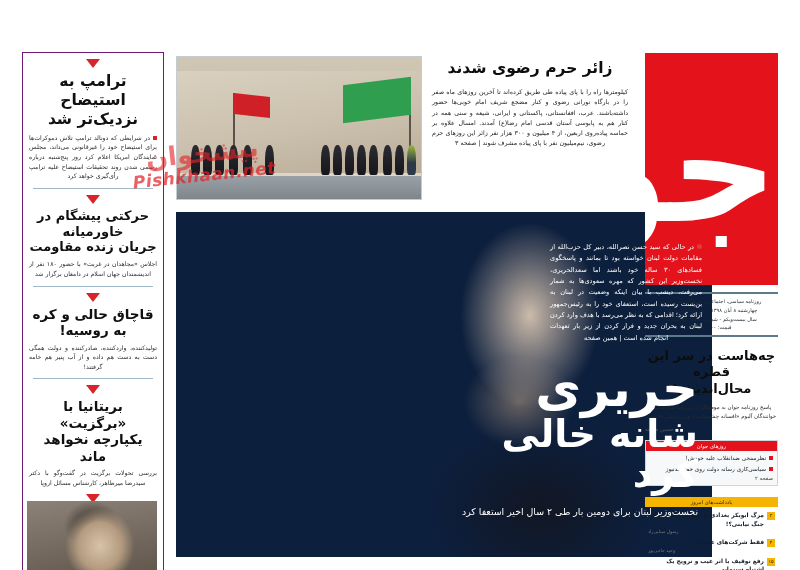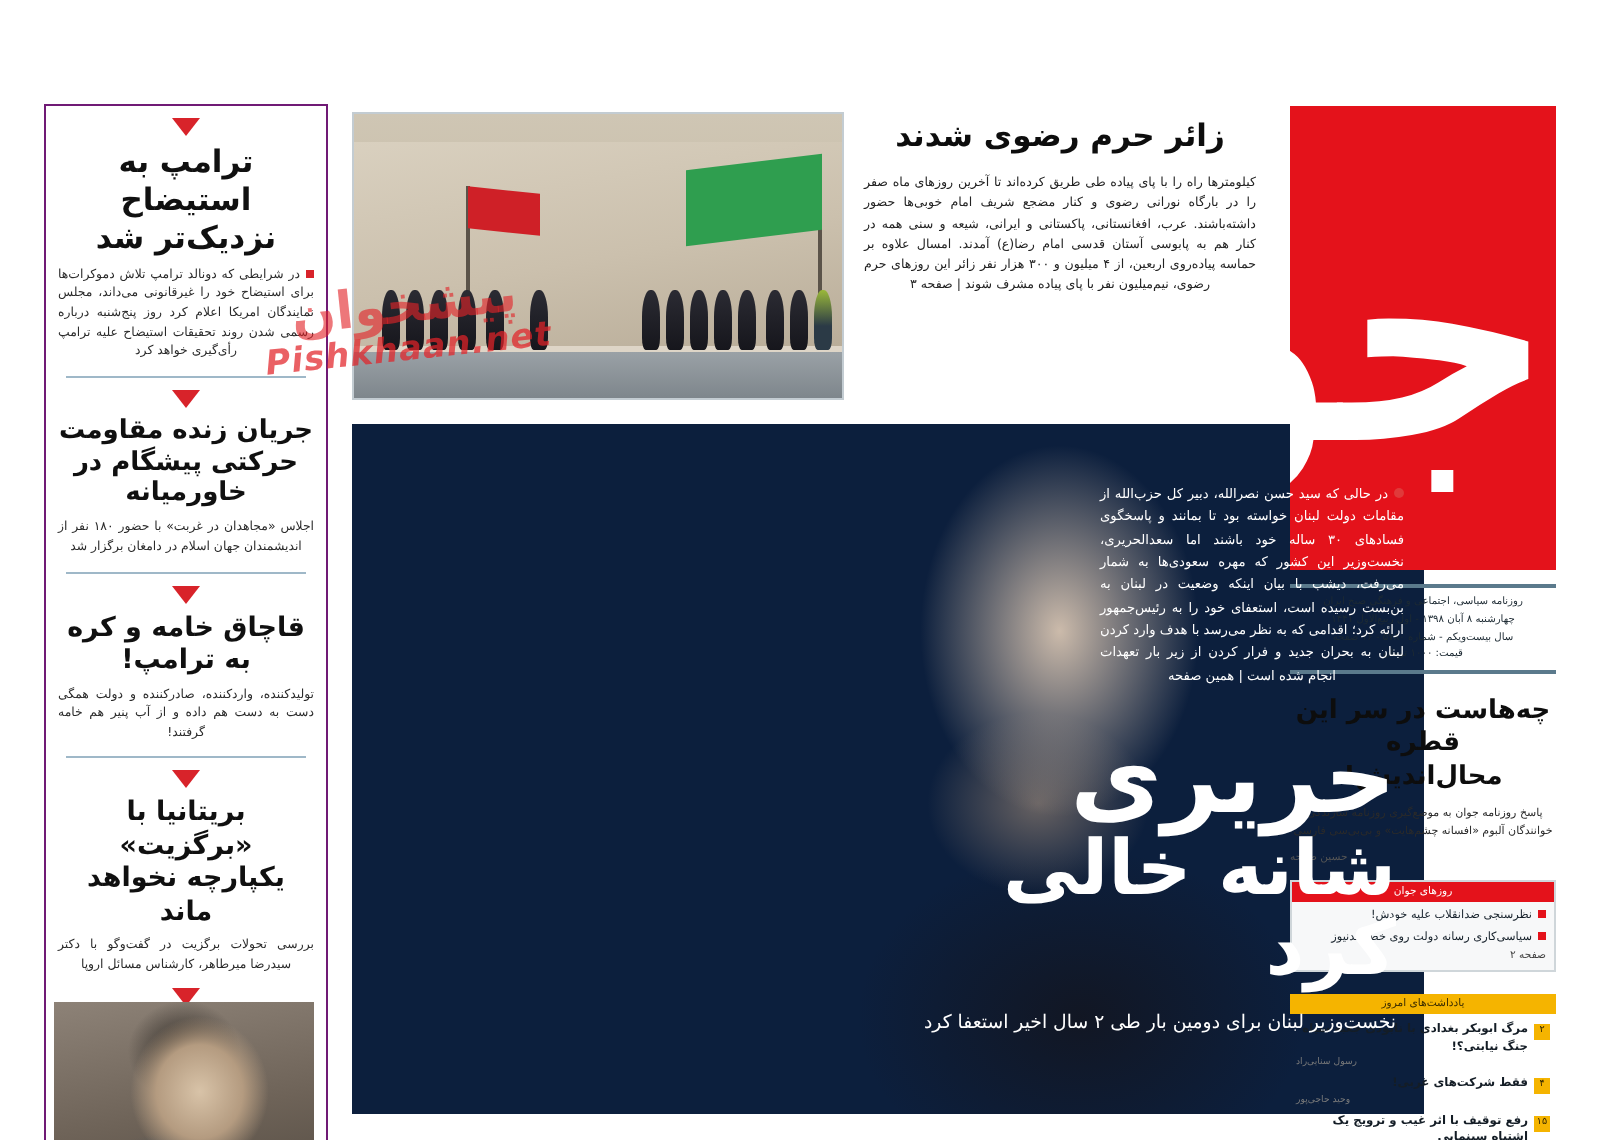--- a/index.html
+++ b/index.html
@@ -392,32 +392,32 @@
         <div>نزدیک‌تر شد</div>
       </div>
       <div class="ldeck rtl"><span class="sq"></span><span>در شرایطی که دونالد ترامپ تلاش دموکرات‌ها برای استیضاح خود را غیرقانونی می‌داند، مجلس نمایندگان امریکا اعلام کرد روز پنج‌شنبه درباره رسمی شدن روند تحقیقات استیضاح علیه ترامپ رأی‌گیری خواهد کرد</span></div>
     </div>
 
     <div class="rule lsep"></div>
     <div class="tri"></div>
 
     <div style="margin-top:4px">
       <div class="lhead rtl" style="font-size:13px">
+        <div>حرکتی پیشگام در خاورمیانه</div>
         <div>جریان زنده مقاومت</div>
-        <div>حرکتی پیشگام در خاورمیانه</div>
       </div>
       <div class="ldeck rtl">اجلاس «مجاهدان در غربت» با حضور ۱۸۰ نفر از اندیشمندان جهان اسلام در دامغان برگزار شد</div>
     </div>
 
     <div class="rule lsep"></div>
     <div class="tri"></div>
 
     <div style="margin-top:4px">
       <div class="lhead rtl" style="font-size:13.5px">
-        <div>قاچاق خامه و کره به ترامپ!</div>
+        <div>قاچاق حالی و کره به روسیه!</div>
       </div>
       <div class="ldeck rtl">تولیدکننده، واردکننده، صادرکننده و دولت همگی دست به دست هم داده و از آب پنیر هم خامه گرفتند!</div>
     </div>
 
     <div class="rule lsep"></div>
     <div class="tri"></div>
 
     <div style="margin-top:4px">
       <div class="lhead rtl" style="font-size:13.5px">
         <div>بریتانیا با «برگزیت»</div>

